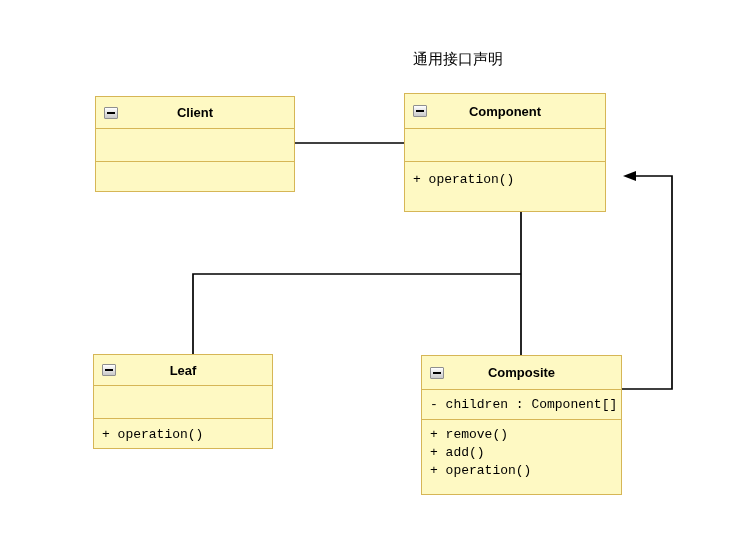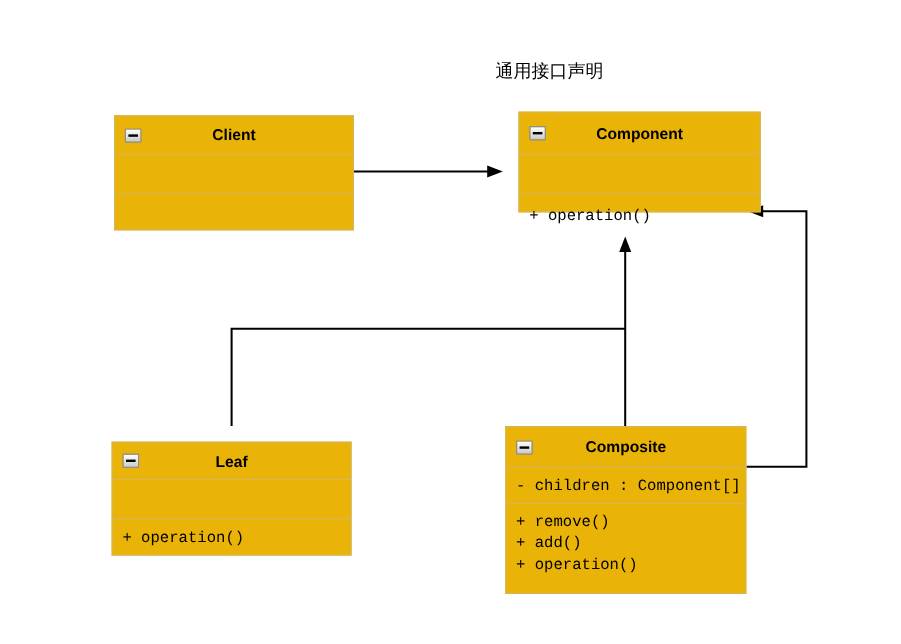--- a/index.html
+++ b/index.html
@@ -9,21 +9,21 @@
   .edge{fill:none;stroke:#000000;stroke-width:1.7px;}
   .head{fill:#000000;stroke:none;}
 
   .annotation{
     position:absolute;left:413px;top:50px;z-index:3;
     font-size:15px;color:#000000;white-space:nowrap;
   }
 
   .uml-class{
     position:absolute;z-index:2;box-sizing:border-box;
-    background:#eab308;border:1.5px solid #D6B656;
+    background:#fef9c3;border:1.5px solid #D6B656;
     color:#000000;font-size:13px;
   }
   .row{box-sizing:border-box;position:relative;}
   .row + .row{border-top:1.5px solid #D6B656;font-family:Liberation Mono, monospace;}
   .title-row{display:flex;align-items:center;justify-content:center;}
   .cname{font-weight:bold;font-size:13px;}
   .collapse{
     position:absolute;left:8px;top:50%;transform:translateY(-50%);
     width:14px;height:12px;box-sizing:border-box;
     border:1px solid #8f8f8f;border-radius:1px;
@@ -68,34 +68,34 @@
     <div class="row title-row" style="height:31px;">
       <span class="collapse">
         <span class="minus"></span>
       </span>
       <span class="cname">Client</span>
     </div>
     <div class="row" style="height:33px;"></div>
     <div class="row" style="height:32px;"></div>
   </div>
 
-  <div class="uml-class" style="left:432px;top:93px;width:202px;height:84px;">
+  <div class="uml-class" style="left:404px;top:93px;width:202px;height:119px;">
     <div class="row title-row" style="height:34px;">
       <span class="collapse">
         <span class="minus"></span>
       </span>
       <span class="cname">Component</span>
     </div>
     <div class="row" style="height:33px;"></div>
     <div class="row members-center" style="height:36px;">
       <span class="member">+ operation()</span>
     </div>
   </div>
 
-  <div class="uml-class" style="left:93px;top:368px;width:200px;height:95px;">
+  <div class="uml-class" style="left:93px;top:354px;width:180px;height:95px;">
     <div class="row title-row" style="height:30px;">
       <span class="collapse">
         <span class="minus"></span>
       </span>
       <span class="cname">Leaf</span>
     </div>
     <div class="row" style="height:33px;"></div>
     <div class="row members-center" style="height:32px;">
       <span class="member">+ operation()</span>
     </div>

